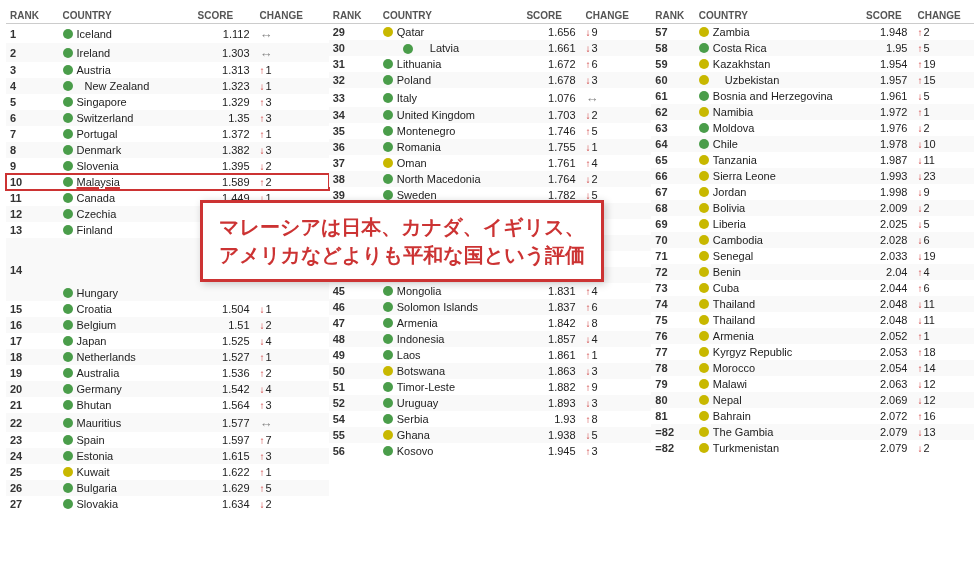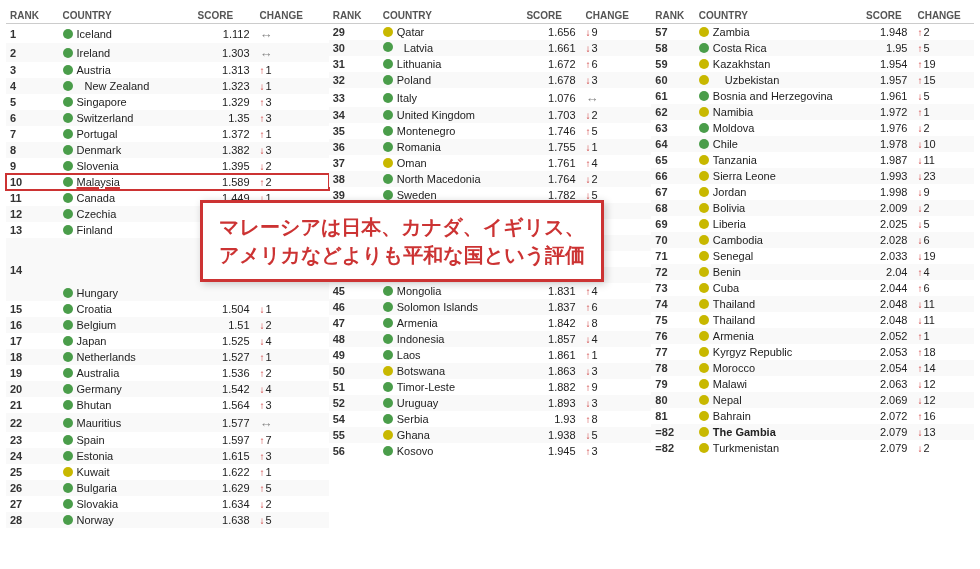--- a/index.html
+++ b/index.html
@@ -502,36 +502,20 @@
                 </div>
               </td>
               <td style="text-align: right; padding-right: 6px;">1.634</td>
               <td>
                 <div style="display: flex; align-items: center; gap: 1px;">
                   <span style="color:#cc3333;font-size:10px;">↓</span>
                   <span> 2</span>
                 </div>
               </td>
             </tr>
-            <tr>
-              <td style="font-weight: bold; color: rgb(51, 51, 51); min-width: 28px;">28</td>
-              <td>
-                <div style="display: flex; align-items: center; gap: 4px;">
-                  <span style="width: 10px; height: 10px; border-radius: 50%; display: inline-block; flex-shrink: 0; background: rgb(74, 157, 74);"></span>
-                  <span>Norway</span>
-                </div>
-              </td>
-              <td style="text-align: right; padding-right: 6px;">1.638</td>
-              <td>
-                <div style="display: flex; align-items: center; gap: 1px;">
-                  <span style="color:#cc3333;font-size:10px;">↓</span>
-                  <span> 5</span>
-                </div>
-              </td>
-            </tr>
           </tbody>
         </table>
         <div class="divider"></div>
       </div>
       <div class="column-group">
         <table>
           <thead>
             <tr>
               <th>RANK</th>
               <th>COUNTRY</th>
@@ -552,21 +536,21 @@
               <td>
                 <div style="display: flex; align-items: center; gap: 1px;">
                   <span style="color:#cc3333;font-size:10px;">↓</span>
                   <span> 9</span>
                 </div>
               </td>
             </tr>
             <tr>
               <td style="font-weight: bold; color: rgb(51, 51, 51); min-width: 28px;">30</td>
               <td>
-                <div style="display: flex; align-items: flex-start; gap: 11px;">
+                <div style="display: flex; align-items: flex-end; gap: 17px; margin-left: 20px;">
                   <span style="width: 10px; height: 10px; border-radius: 50%; display: inline-block; flex-shrink: 0; background: rgb(74, 157, 74);"></span>
                   <span>Latvia</span>
                 </div>
               </td>
               <td style="text-align: right; padding-right: 6px;">1.661</td>
               <td>
                 <div style="display: flex; align-items: center; gap: 1px;">
                   <span style="color:#cc3333;font-size:10px;">↓</span>
                   <span> 3</span>
                 </div>
@@ -1382,21 +1366,21 @@
               <td>
                 <div style="display: flex; align-items: center; gap: 1px;">
                   <span style="color:#cc3333;font-size:10px;">↑</span>
                   <span> 16</span>
                 </div>
               </td>
             </tr>
             <tr>
               <td style="font-weight: bold; color: rgb(51, 51, 51); min-width: 28px;">=82</td>
               <td>
-                <div style="display: flex; align-items: center; gap: 4px; font-weight: bold;">
+                <div style="display: flex; align-items: center; gap: 4px;">
                   <span style="width: 10px; height: 10px; border-radius: 50%; display: inline-block; flex-shrink: 0; background: rgb(200, 184, 0);"></span>
                   <span>The Gambia</span>
                 </div>
               </td>
               <td style="text-align: right; padding-right: 6px;">2.079</td>
               <td>
                 <div style="display: flex; align-items: center; gap: 1px;">
                   <span style="color:#cc3333;font-size:10px;">↓</span>
                   <span> 13</span>
                 </div>

